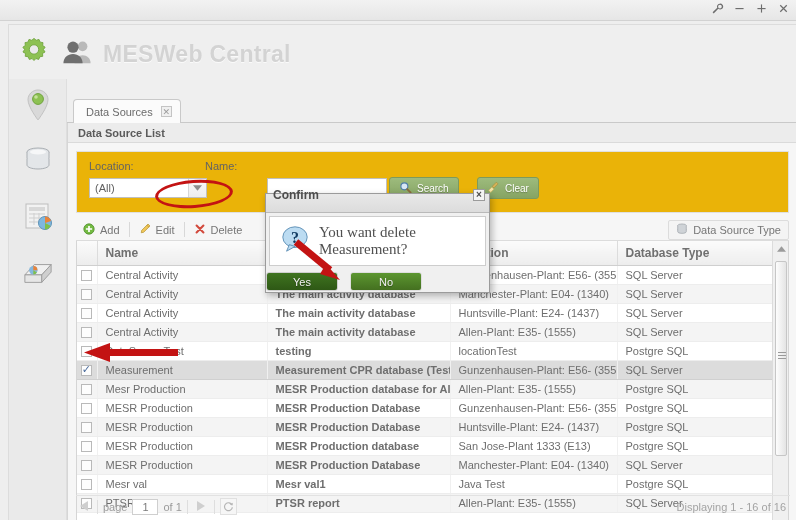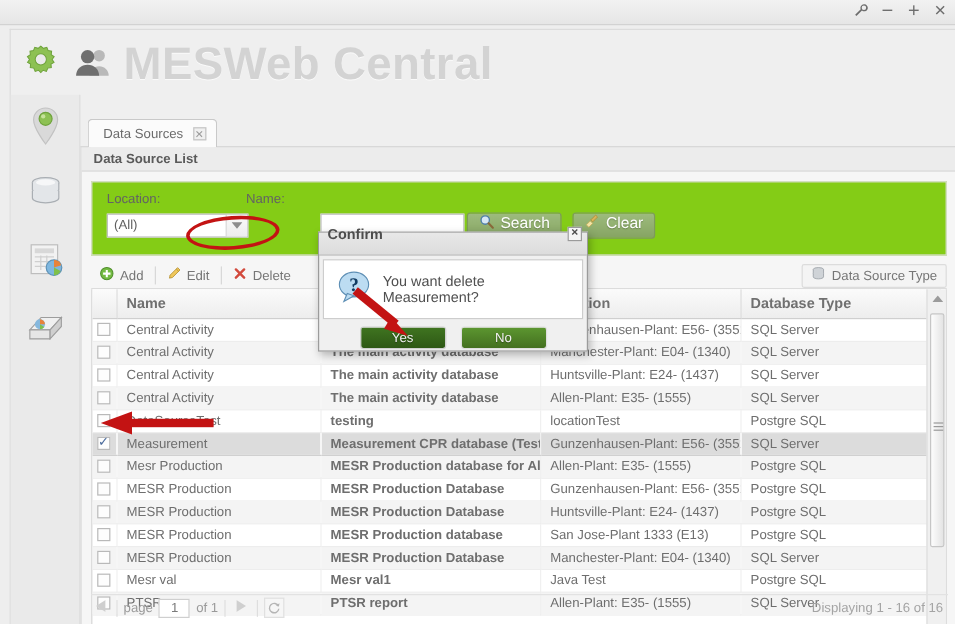--- a/index.html
+++ b/index.html
@@ -38,21 +38,21 @@
     border-top: 1px solid #dcdcdc;
     border-left: 1px solid #dcdcdc;
   }
 
   
   .brand {
     position: absolute; left: 8px; top: 6px;
     height: 46px; display: flex; align-items: center; gap: 10px;
   }
   .brand-title {
-    font-size: 38px; font-weight: bold; color: #d3d3d3;
+    font-size: 23px; font-weight: bold; color: #d3d3d3;
     letter-spacing: 0.3px; line-height: 34px;
     text-shadow: 0 1px 0 #fafafa;
   }
 
   
   .rail {
     position: absolute; left: 0; top: 54px; width: 58px; height: 442px;
     background: #eaeaea;
     border-right: 1px solid #dedede;
   }
@@ -93,21 +93,21 @@
     display: flex; align-items: center;
     background: #ececec;
     border-bottom: 1px solid #dadada;
     font-size: 11px; font-weight: bold; color: #5a5a5a;
   }
 
   
   .filter {
     position: relative;
     margin: 8px 8px 0 8px; padding: 8px 10px 10px 2px;
-    background: #84cc16;
+    background: #eab308;
     border: 1px solid #e0e0e0;
     height: 62px;
   }
   .f-label {
     position: absolute; font-size: 11px; color: #636363;
   }
   .f-loc-label { left: 12px; top: 8px; }
   .f-name-label { left: 128px; top: 8px; }
   .combo {
     position: absolute; left: 12px; top: 26px;
@@ -123,25 +123,25 @@
     display: flex; align-items: center; justify-content: center;
   }
   .textbox {
     position: absolute; left: 190px; top: 26px;
     width: 120px; height: 20px;
     background: #fff; border: 1px solid #bfbfbf;
     font-size: 11px; color: #5e5e5e; padding-left: 4px; line-height: 18px;
   }
   .gbtn {
     position: absolute; top: 25px; height: 22px;
-    display: flex; align-items: flex-start; gap: 5px;
+    display: flex; align-items: center; gap: 5px;
     padding: 0 9px;
     background: linear-gradient(#9dbb7d,#86a463);
     border: 1px solid #7d9a5c; border-radius: 3px;
-    color: #fff; font-size: 13px;
+    color: #fff; font-size: 10px;
     text-shadow: 0 1px 1px rgba(0,0,0,.25);
   }
   .gbtn-search { left: 312px; }
   .gbtn-clear  { left: 400px; }
 
   
   .gridbar {
     position: relative;
     margin: 6px 8px 0 8px; height: 22px;
     display: flex; align-items: center;
@@ -262,24 +262,24 @@
     border: 1px solid #9b9b9b; background: #f4f4f4;
     display: flex; align-items: center; justify-content: center;
     font-size: 10px; color: #4d4d4d; line-height: 1;
   }
   .dlg-body {
     height: 50px; margin: 3px 3px 0 3px;
     background: #fff; border: 1px solid #cdcdcd;
     display: flex; align-items: center; gap: 9px;
     padding: 0 10px;
   }
-  .dlg-msg { font-size: 12px; color: #4f4f4f; }
+  .dlg-msg { font-size: 15px; color: #4f4f4f; font-family: Liberation Serif, serif; }
   .dlg-foot {
     height: 25px; display: flex; align-items: center;
-    justify-content: center; gap: 12px; margin-top: 3px;
+    justify-content: flex-start; gap: 12px; margin-top: 3px;
   }
   .dbtn {
     width: 72px; height: 19px; border-radius: 3px;
     display: flex; align-items: center; justify-content: center;
     font-size: 11px; color: #f2f2f2;
     text-shadow: 0 1px 1px rgba(0,0,0,.4);
   }
   .dbtn-yes {
     background: linear-gradient(#3f7420,#2e5815);
     border: 1px solid #cfcfcf;

